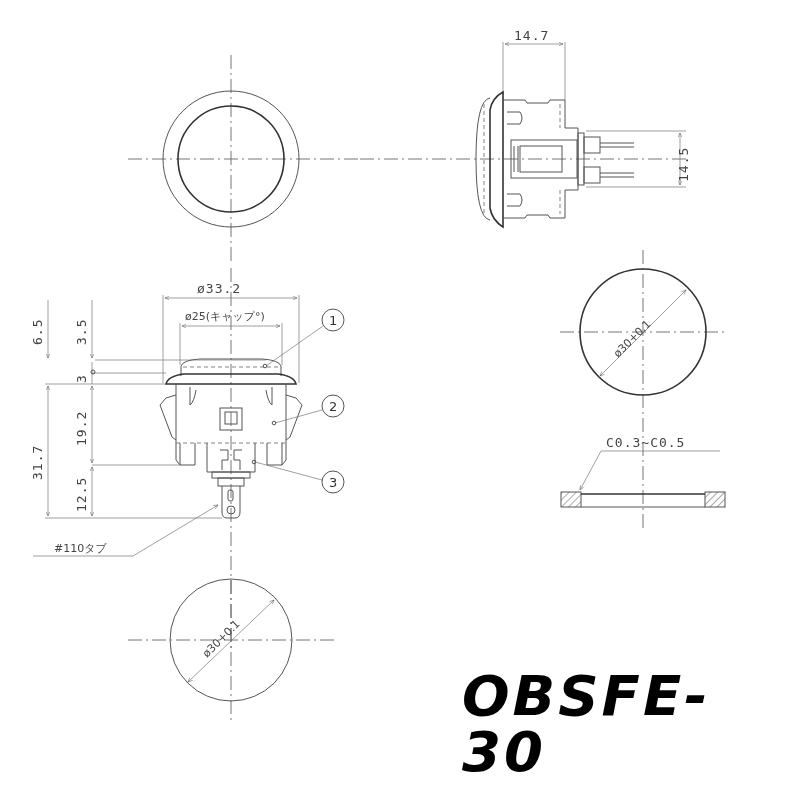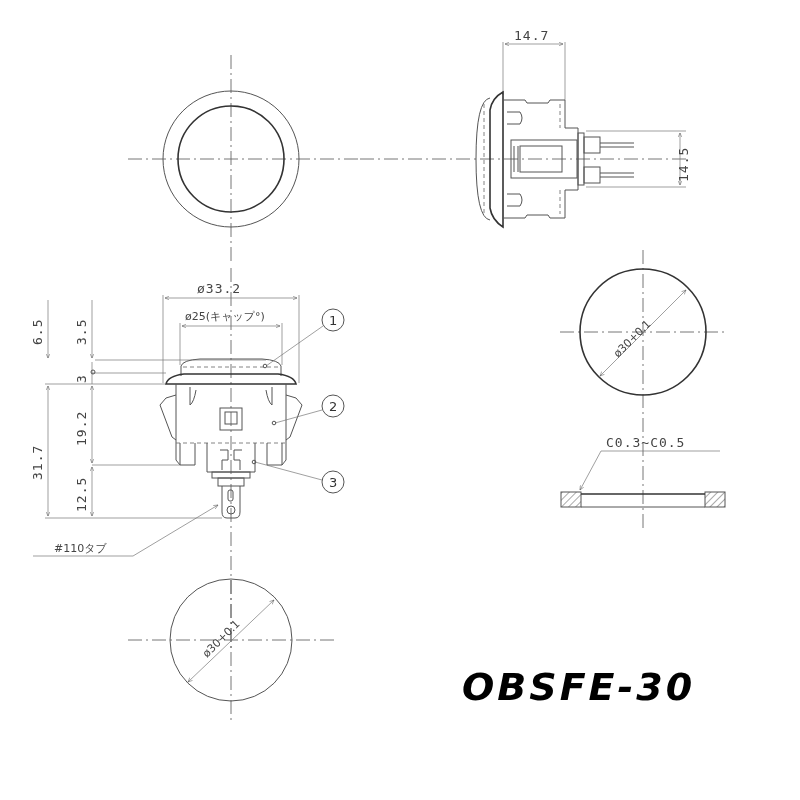--- a/index.html
+++ b/index.html
@@ -4,21 +4,21 @@
 <style>
   html, body { margin: 0; padding: 0; background: #ffffff; }
   body { width: 800px; height: 800px; position: relative; overflow: hidden; }
   #sheet { position: absolute; left: 0; top: 0; width: 800px; height: 800px; }
   .dim-text { font-family: "DejaVu Sans Mono", monospace; font-size: 13px; fill: #444; letter-spacing: 1px; }
   .small-text { font-family: "DejaVu Sans", sans-serif; font-size: 11px; fill: #444; }
   .balloon-text { font-family: "DejaVu Sans", sans-serif; font-size: 13px; fill: #333; }
   .model-label {
     position: absolute; left: 462px; top: 668px; width: 320px;
     font-family: "DejaVu Sans", sans-serif; font-weight: bold; font-style: italic;
-    font-size: 38px; color: #000; letter-spacing: 3px; line-height: 1;
+    font-size: 56px; color: #000; letter-spacing: 3px; line-height: 1;
   }
   .ln { stroke: #555; stroke-width: 1; fill: none; }
   .ln2 { stroke: #333; stroke-width: 1.6; fill: none; }
   .cl { stroke: #666; stroke-width: 0.9; stroke-dasharray: 14 4 2 4; fill: none; }
   .hid { stroke: #777; stroke-width: 0.9; stroke-dasharray: 4 3; fill: none; }
   .thin { stroke: #777; stroke-width: 0.7; fill: none; }
 </style>
 </head>
 <body>
 

